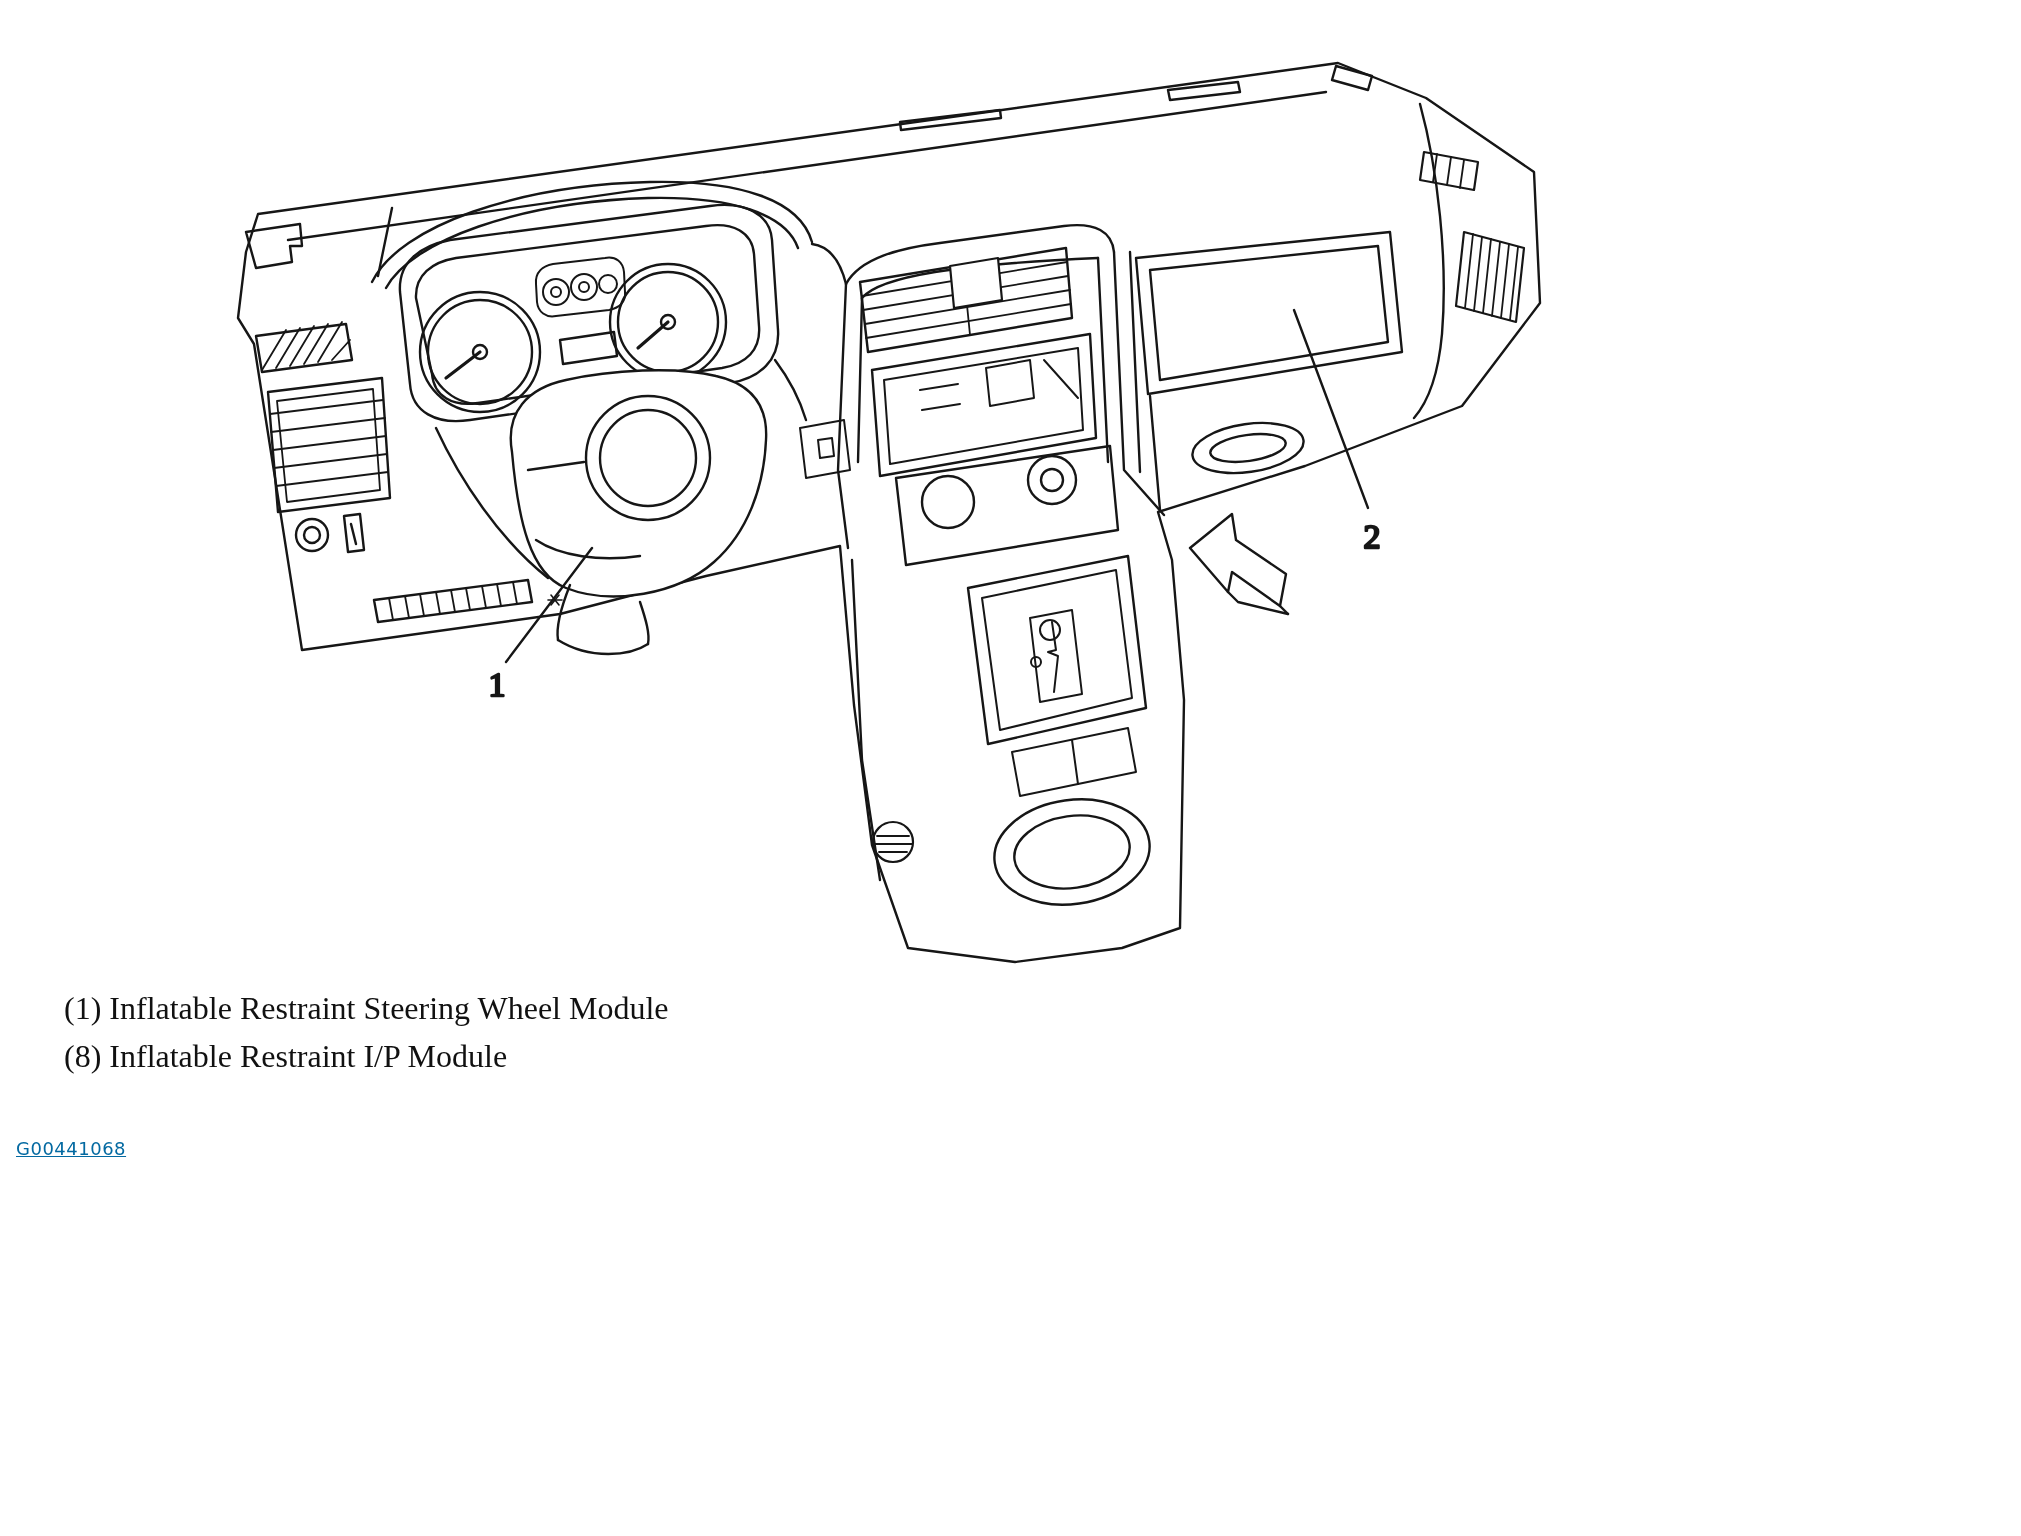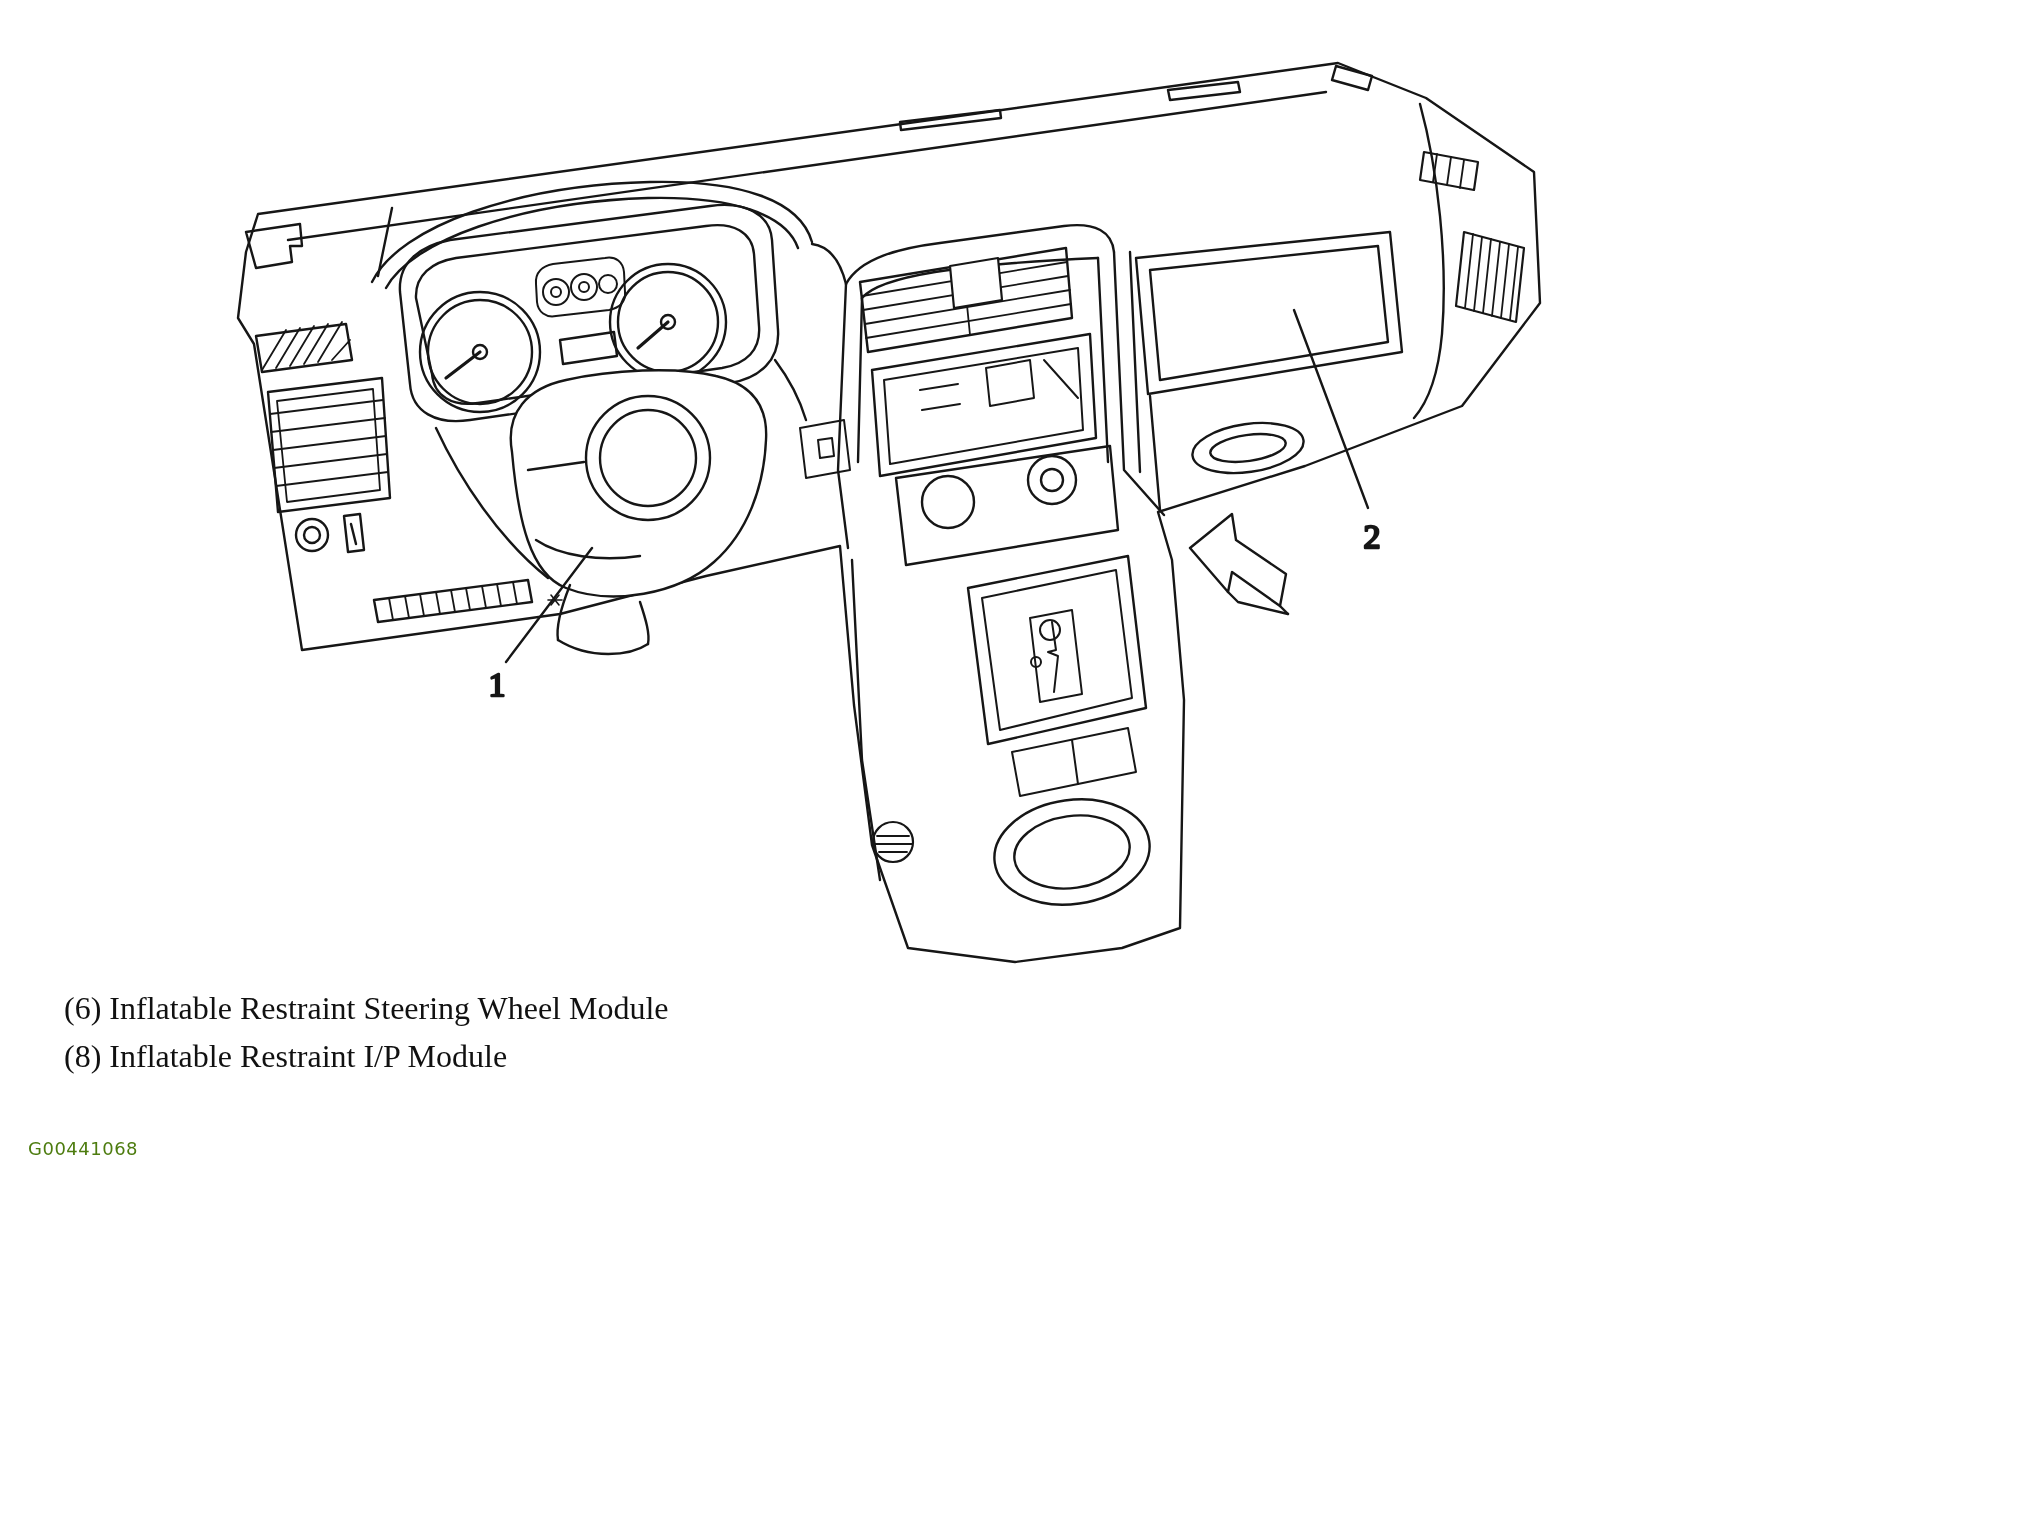--- a/index.html
+++ b/index.html
@@ -27,26 +27,27 @@
     top: 984px;
   }
   .caption-line {
     font-size: 32px;
     line-height: 48px;
     color: #111111;
     white-space: nowrap;
   }
   .figure-code {
     position: absolute;
-    left: 28px;
+    left: 16px;
     top: 1138px;
     font-family: "DejaVu Sans", sans-serif;
     font-size: 18px;
     letter-spacing: 0.5px;
-    color: #4d7c0f;
+    color: #0369a1;
+    text-decoration: underline;
   }
   .callout-text {
     font-family: "Liberation Serif", serif;
     font-size: 34px;
     fill: #111111;
   }
 </style>
 </head>
 <body>
 
@@ -291,19 +292,19 @@
 
     <g>
       <path d="M592,548 L506,662"></path>
       <text x="497" y="696" text-anchor="middle" class="callout-text">1</text>
       <path d="M1294,310 L1368,508"></path>
       <text x="1372" y="548" text-anchor="middle" class="callout-text">2</text>
     </g>
   </svg>
 
   <div class="captions">
-    <div class="caption-line">(6) Inflatable Restraint Steering Wheel Module</div>
+    <div class="caption-line">(1) Inflatable Restraint Steering Wheel Module</div>
     <div class="caption-line">(8) Inflatable Restraint I/P Module</div>
   </div>
 
   <div class="figure-code">G00441068</div>
 
 </div>
 
 </body></html>

